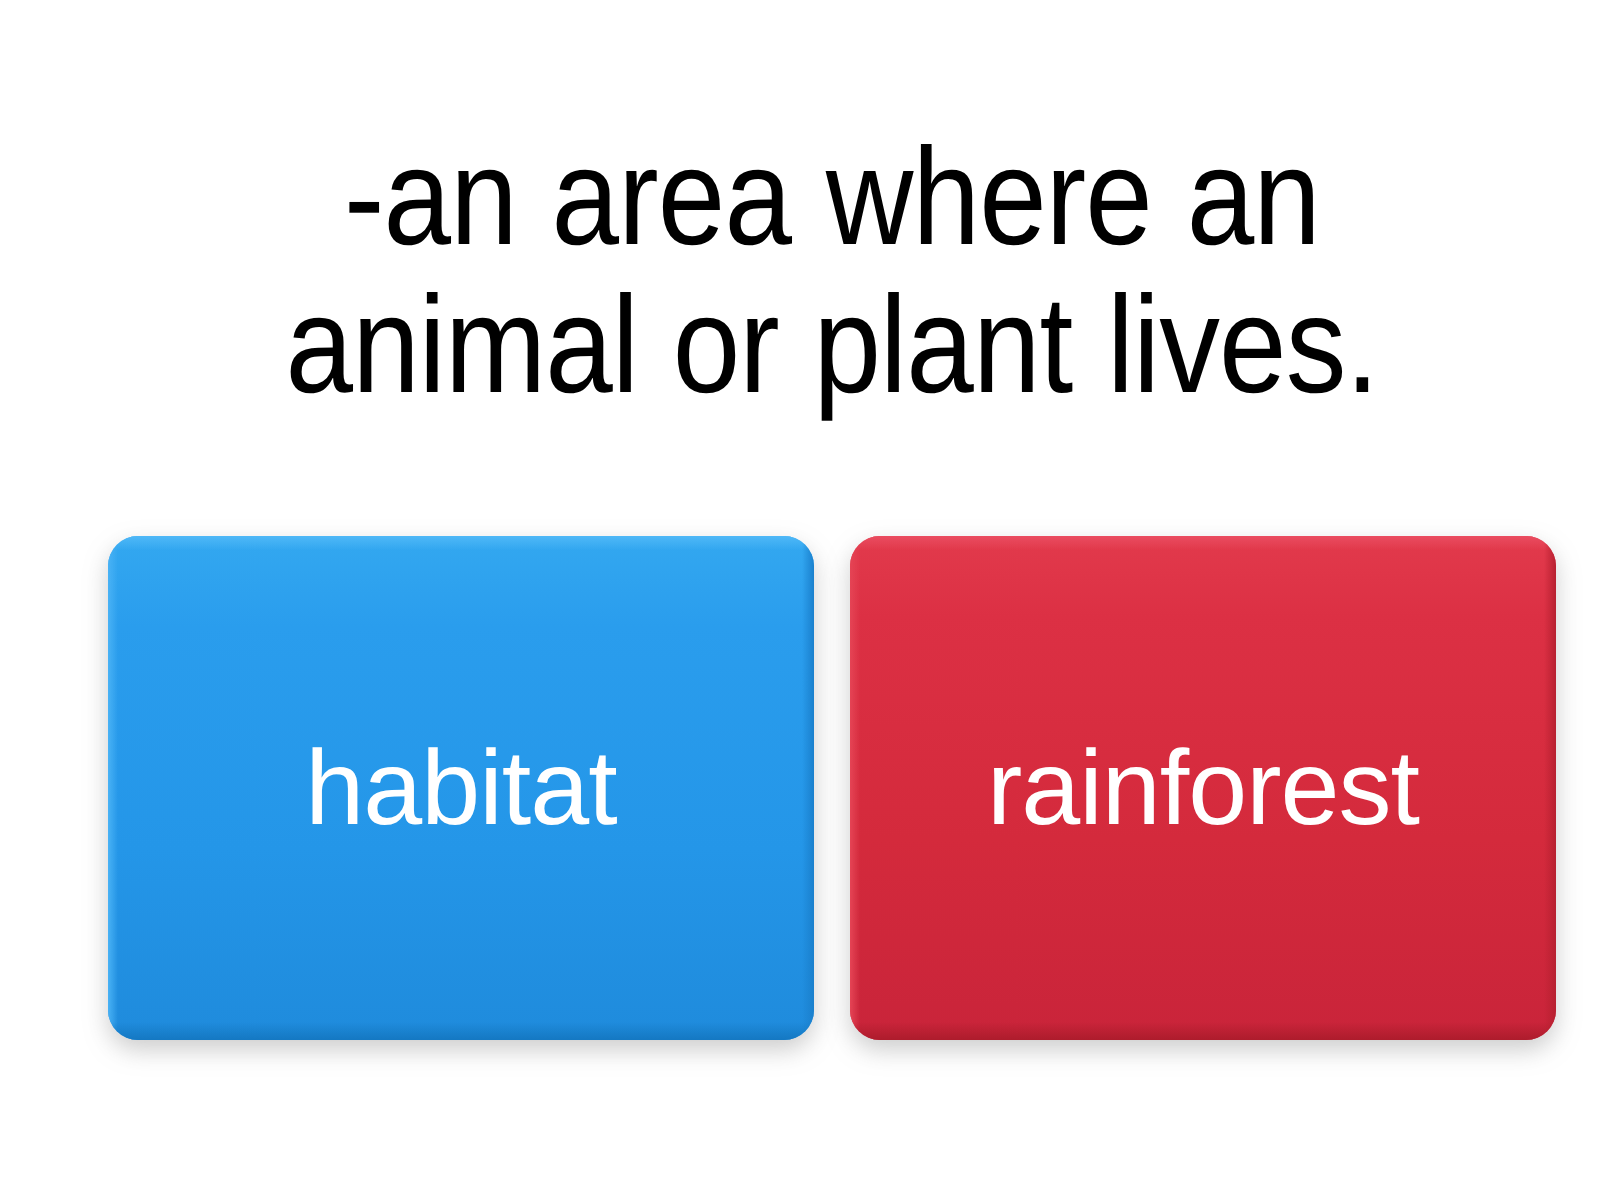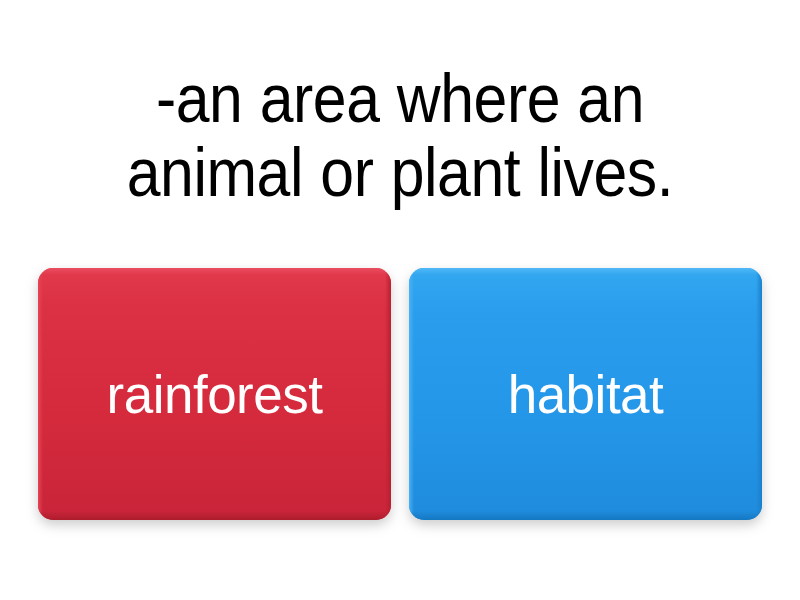--- a/index.html
+++ b/index.html
@@ -12,20 +12,21 @@
     background: #ffffff;
     font-family: "Liberation Sans", sans-serif;
     overflow: hidden;
     position: relative;
   }
 
   #quiz-root {
     position: absolute;
     inset: 0;
     display: block;
+    margin-left: 16px;
   }
 
   
   .prompt {
     position: absolute;
     left: 0;
     top: 62px;
     width: 800px;
     text-align: center;
     color: #000000;
@@ -127,30 +128,30 @@
 </head>
 <body>
 
 <div id="quiz-root">
 
   <div class="prompt">-an area where an
 animal or plant lives.</div>
 
   <div class="answers">
 
+    <div class="answer-tile tile-blue">
+      <span class="bevel-top"></span>
+      <span class="bevel-left"></span>
+      <span class="bevel-bottom"></span>
+      <span class="bevel-right"></span>
+      <span class="answer-label">habitat</span>
+    </div>
+
     <div class="answer-tile tile-red">
       <span class="bevel-top"></span>
       <span class="bevel-left"></span>
       <span class="bevel-bottom"></span>
       <span class="bevel-right"></span>
       <span class="answer-label">rainforest</span>
     </div>
 
-    <div class="answer-tile tile-blue">
-      <span class="bevel-top"></span>
-      <span class="bevel-left"></span>
-      <span class="bevel-bottom"></span>
-      <span class="bevel-right"></span>
-      <span class="answer-label">habitat</span>
-    </div>
-
   </div>
 </div>
 
 </body></html>

